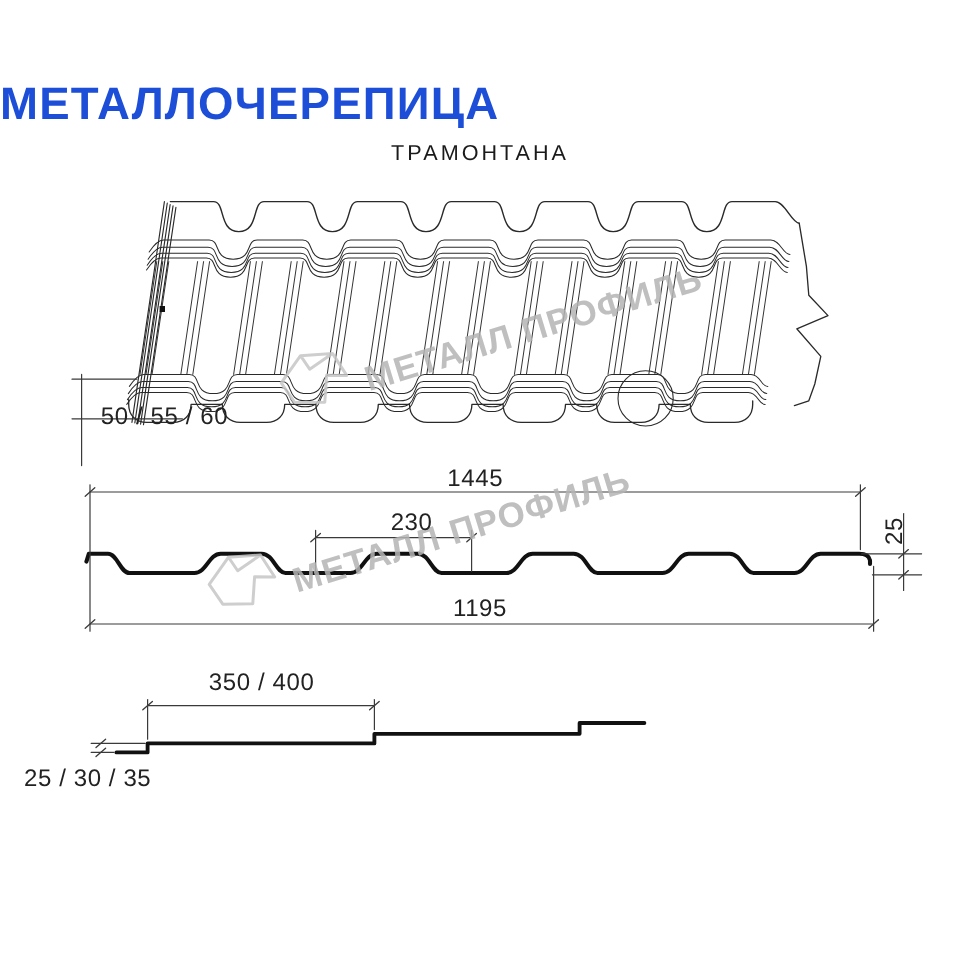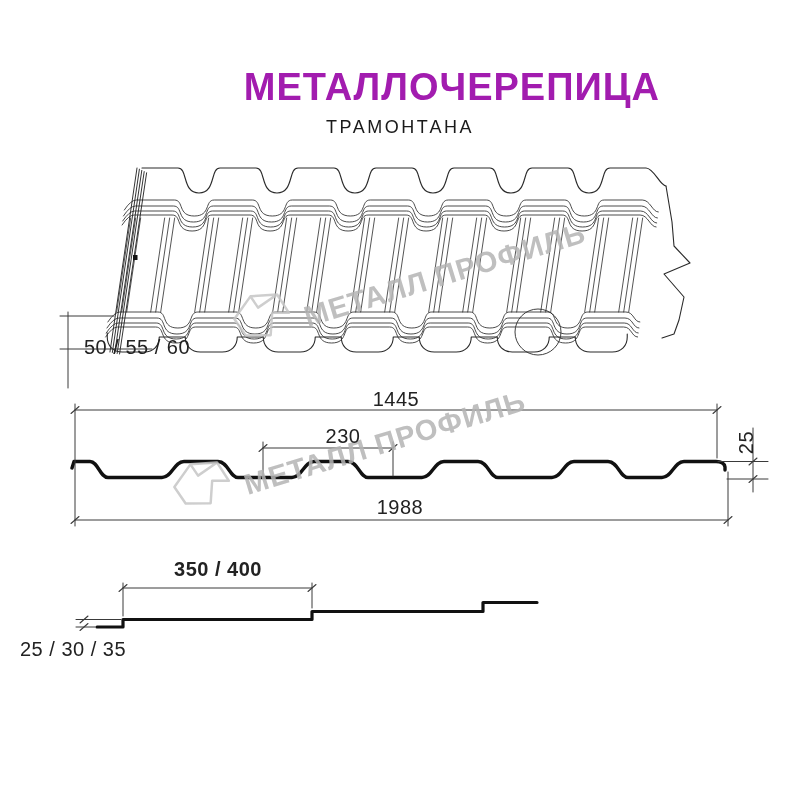--- a/index.html
+++ b/index.html
@@ -1,19 +1,19 @@
 <!DOCTYPE html>
 <html><head>
 <meta charset="utf-8">
 <style>
   html,body{margin:0;padding:0;}
   body{width:800px;height:800px;background:#ffffff;font-family:"Liberation Sans",sans-serif;overflow:hidden;}
   .page{position:relative;width:800px;height:800px;background:#fff;}
-  .title{position:absolute;left:0;top:66px;width:660px;text-align:right;
-         font-size:38px;font-weight:bold;letter-spacing:1px;color:#a21caf;}
+  .title{position:absolute;left:0;top:66px;width:660px;text-align:left;
+         font-size:38px;font-weight:bold;letter-spacing:1px;color:#1d4ed8;}
   .subtitle{position:absolute;left:0;top:117px;width:800px;text-align:center;
          font-size:18px;letter-spacing:2.5px;color:#1a1a1a;}
   #wire{position:absolute;left:0;top:0;}
   .lbl{position:absolute;font-size:20px;color:#222;letter-spacing:0.5px;white-space:nowrap;}
   .ctr{text-align:center;}
   .rot{transform:rotate(-90deg);text-align:center;}
   .wm{position:absolute;display:flex;align-items:flex-end;gap:10px;
       transform:rotate(-17deg);transform-origin:left center;opacity:0.85;pointer-events:none;}
   .wm span{font-size:29px;font-weight:bold;letter-spacing:1px;color:#b4b4b4;white-space:nowrap;
            transform:translateY(6px);}
@@ -139,16 +139,16 @@
     <svg class="wmlogo" width="62" height="50" viewBox="0 0 62 50">
       <path d="M4 20 L26 3 L52 9 L58 30 L42 25 L34 46 L10 39 Z M26 3 L30 16 L52 9" fill="none" stroke="#c6c6c6" stroke-width="2.5" stroke-linejoin="round"></path>
     </svg>
     <span>МЕТАЛЛ ПРОФИЛЬ</span>
   </div>
 
   <div class="lbl" style="left:84px;top:336px;">50 / 55 / 60</div>
   <div class="lbl ctr" style="left:336px;top:388px;width:120px;">1445</div>
   <div class="lbl ctr" style="left:283px;top:425px;width:120px;">230</div>
   <div class="lbl rot" style="left:726px;top:431px;width:40px;">25</div>
-  <div class="lbl ctr" style="left:340px;top:496px;width:120px;">1988</div>
-  <div class="lbl ctr" style="left:128px;top:558px;width:180px;font-weight:bold;">350 / 400</div>
+  <div class="lbl ctr" style="left:340px;top:496px;width:120px;">1195</div>
+  <div class="lbl ctr" style="left:128px;top:558px;width:180px;">350 / 400</div>
   <div class="lbl" style="left:20px;top:638px;">25 / 30 / 35</div>
 </div>
 
 </body></html>

